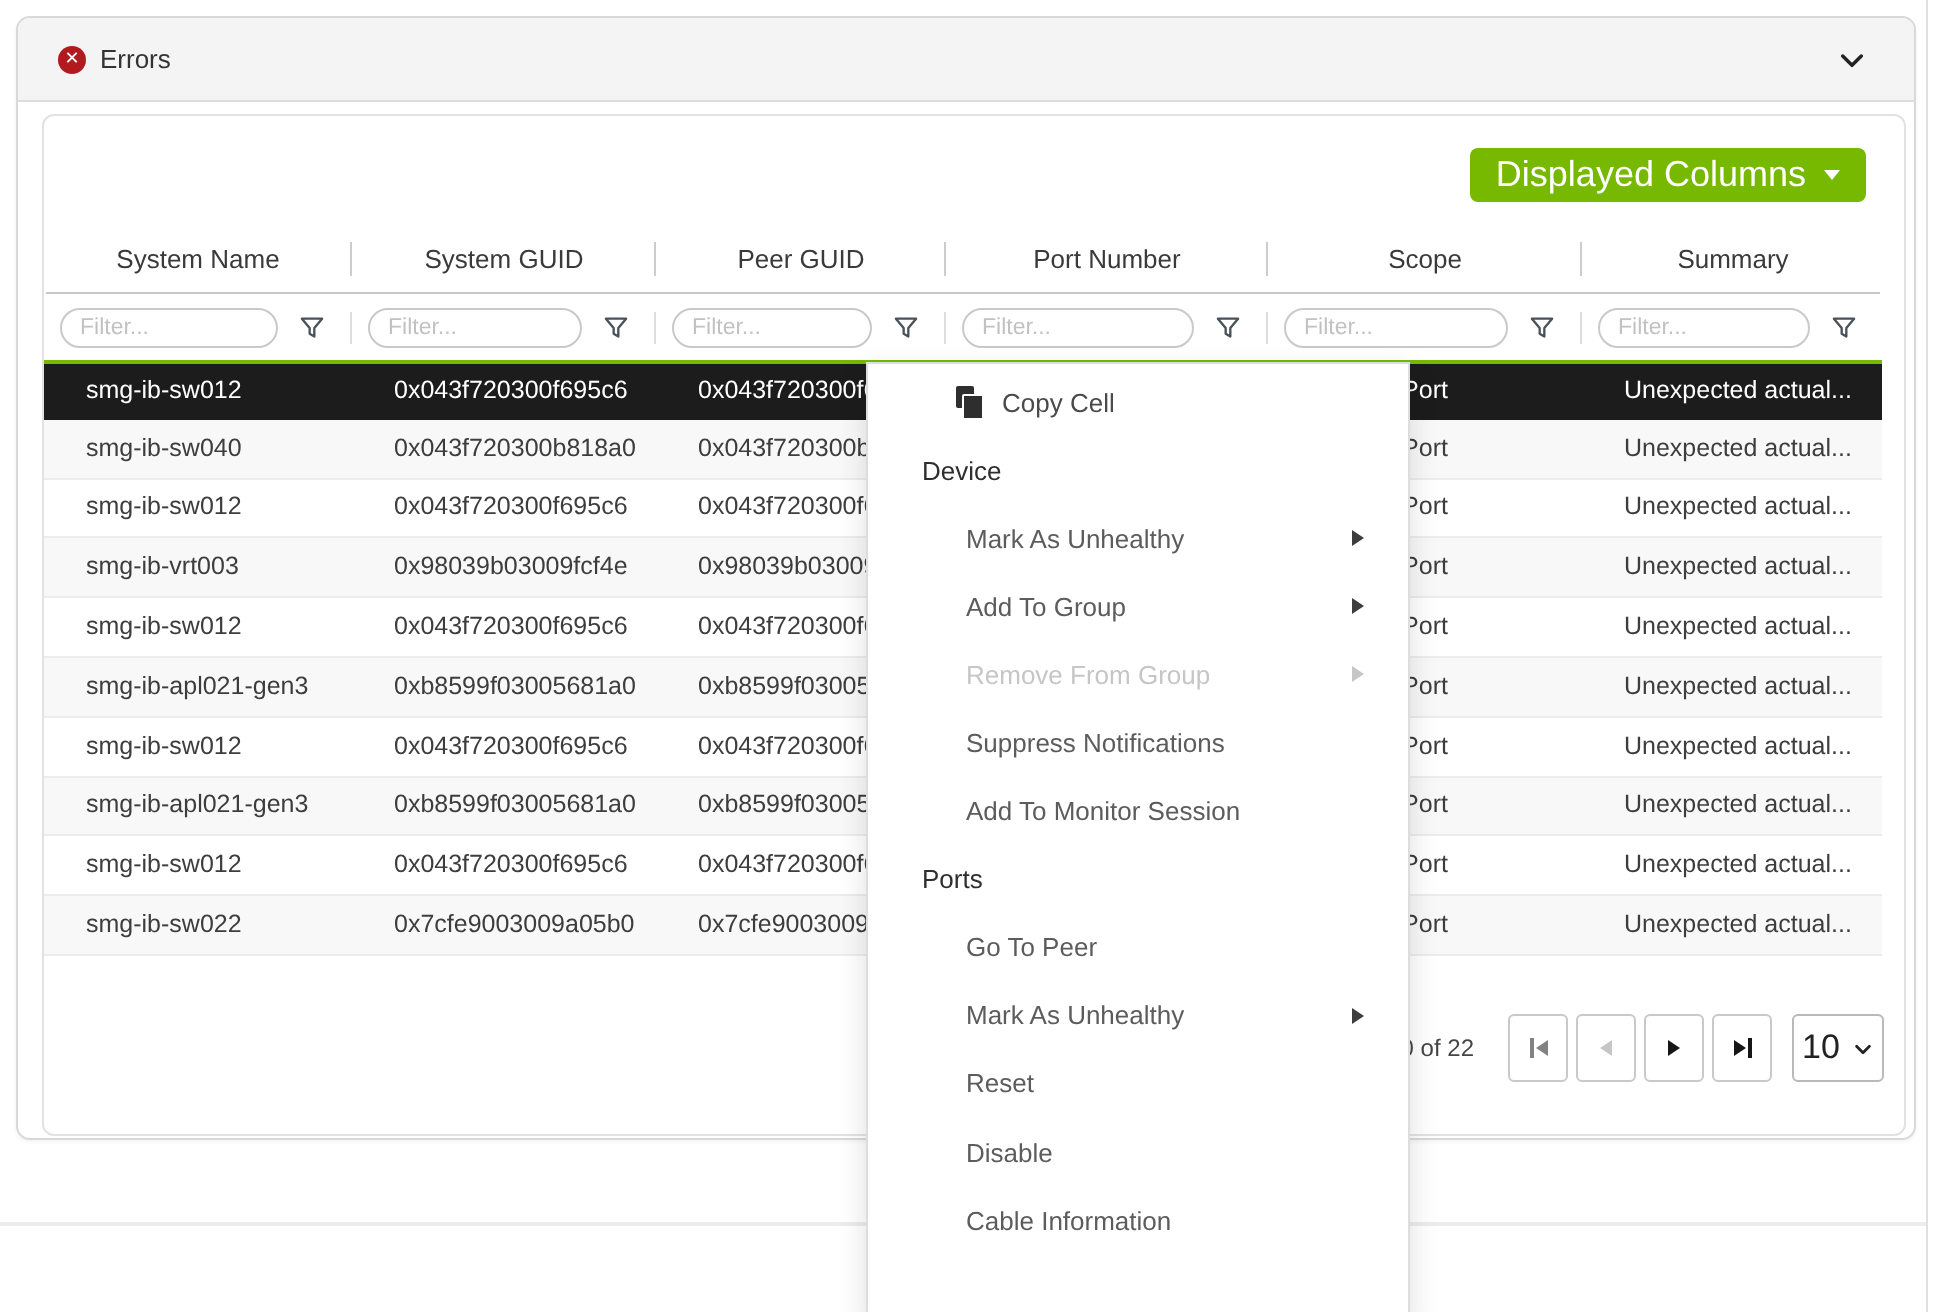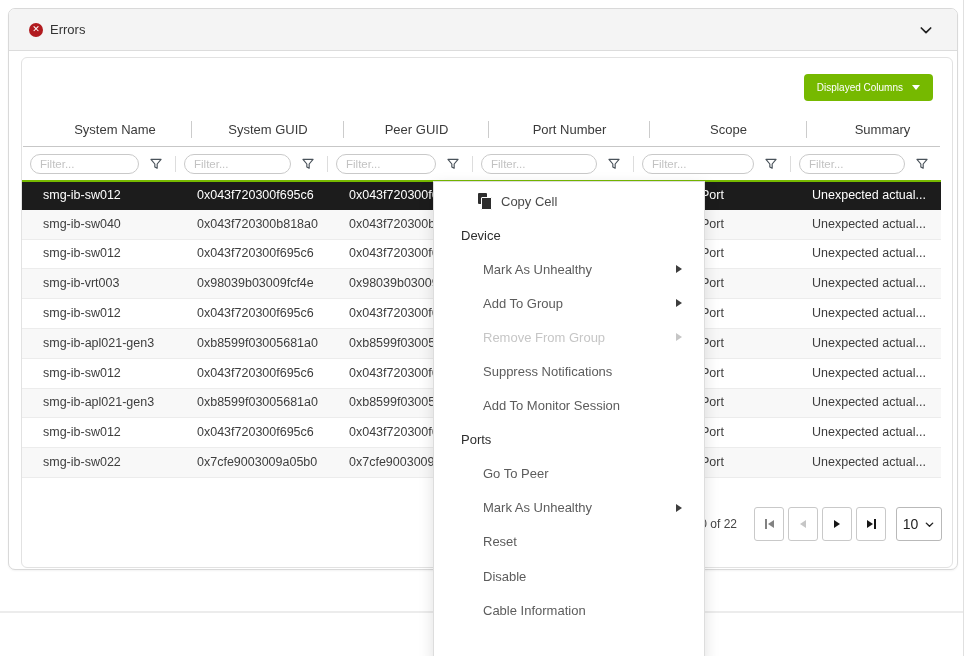--- a/index.html
+++ b/index.html
@@ -15,26 +15,26 @@
   .title-wrap{display:flex;align-items:center;gap:7px}
   .err-icon{width:14px;height:14px;border-radius:50%;background:#b11b1f;color:#fff;font-size:9px;
     font-weight:bold;display:flex;align-items:center;justify-content:center;line-height:1}
   .panel-title{font-size:13px;color:#333}
   .collapse-btn{display:flex;align-items:center;justify-content:center;width:22px;height:22px;cursor:pointer}
 
   
   .shell{position:absolute;left:12px;top:48px;width:930px;height:509px;border:1px solid #e2e2e2;
     border-radius:6px;background:#fff;overflow:hidden}
   .btn-displayed{position:absolute;top:16px;right:19px;height:27px;background:#76b900;color:#fff;
-    border:none;border-radius:4px;display:flex;align-items:center;padding:0 13px;font-size:10px;
+    border:none;border-radius:4px;display:flex;align-items:center;padding:0 13px;font-size:18px;
     font-family:inherit;cursor:pointer}
   .btn-caret{width:0;height:0;border-left:4px solid transparent;border-right:4px solid transparent;
     border-top:5px solid #fff;margin-left:9px}
 
-  .thead{position:absolute;left:16px;top:56px;width:919px;height:32px;display:flex}
+  .thead{position:absolute;left:0;top:56px;width:919px;height:32px;display:flex}
   .th{box-sizing:border-box;text-align:center;font-size:13px;color:#3a3a3a;line-height:32px;
     position:relative;white-space:nowrap;overflow:hidden;flex:none;cursor:pointer}
   .th::after{content:"";position:absolute;right:0;top:7px;width:1px;height:17px;background:#ccc}
   .th:last-child::after{display:none}
   .thead-line{position:absolute;left:1px;top:88px;width:917px;height:1px;background:#c7c7c7}
 
   .frow{position:absolute;left:0;top:91px;width:919px;height:30px;display:flex;align-items:center}
   .fcell{box-sizing:border-box;display:flex;align-items:center;position:relative;flex:none;height:30px}
   .fcell::after{content:"";position:absolute;right:0;top:7px;width:1px;height:16px;background:#ddd}
   .fcell:last-child::after{display:none}
@@ -59,21 +59,21 @@
   .pg-btn{width:30px;height:34px;box-sizing:border-box;border:1px solid #c9c9c9;border-radius:3px;
     background:#fff;display:flex;align-items:center;justify-content:center;margin-left:4px;cursor:pointer;gap:1px}
   .pg-btn:first-of-type{margin-left:0}
   .tri-l{width:0;height:0;border-top:4.5px solid transparent;border-bottom:4.5px solid transparent;
     border-right:6px solid currentColor}
   .tri-r{width:0;height:0;border-top:4.5px solid transparent;border-bottom:4.5px solid transparent;
     border-left:6px solid currentColor}
   .bar{width:2px;height:10px;background:currentColor}
   .c-first{color:#828282}.c-prev{color:#c6c6c6}.c-next{color:#161616}.c-last{color:#161616}
   .pg-size{width:46px;height:34px;box-sizing:border-box;border:1px solid #b9b9b9;border-radius:3px;
-    margin-left:10px;display:flex;align-items:center;justify-content:center;gap:6px;font-size:14px;
+    margin-left:10px;display:flex;align-items:center;justify-content:center;gap:6px;font-size:17px;
     color:#222;background:#fff;cursor:pointer}
   .sel-caret{margin-top:1px}
 
   
   .menu{position:absolute;left:433px;top:181px;width:272px;height:482px;box-sizing:border-box;
     background:#fff;border:1px solid #ddd;box-shadow:0 5px 14px rgba(0,0,0,.13);z-index:50;padding:2px 0}
   .menu-item{height:34.1px;display:flex;align-items:center;padding-left:49px;font-size:13px;
     color:#5c5c5c;position:relative;cursor:pointer;box-sizing:border-box}
   .menu-item.with-icon{padding-left:44px;color:#4a4a4a}
   .menu-item.disabled{color:#c6c6c6;cursor:default}

